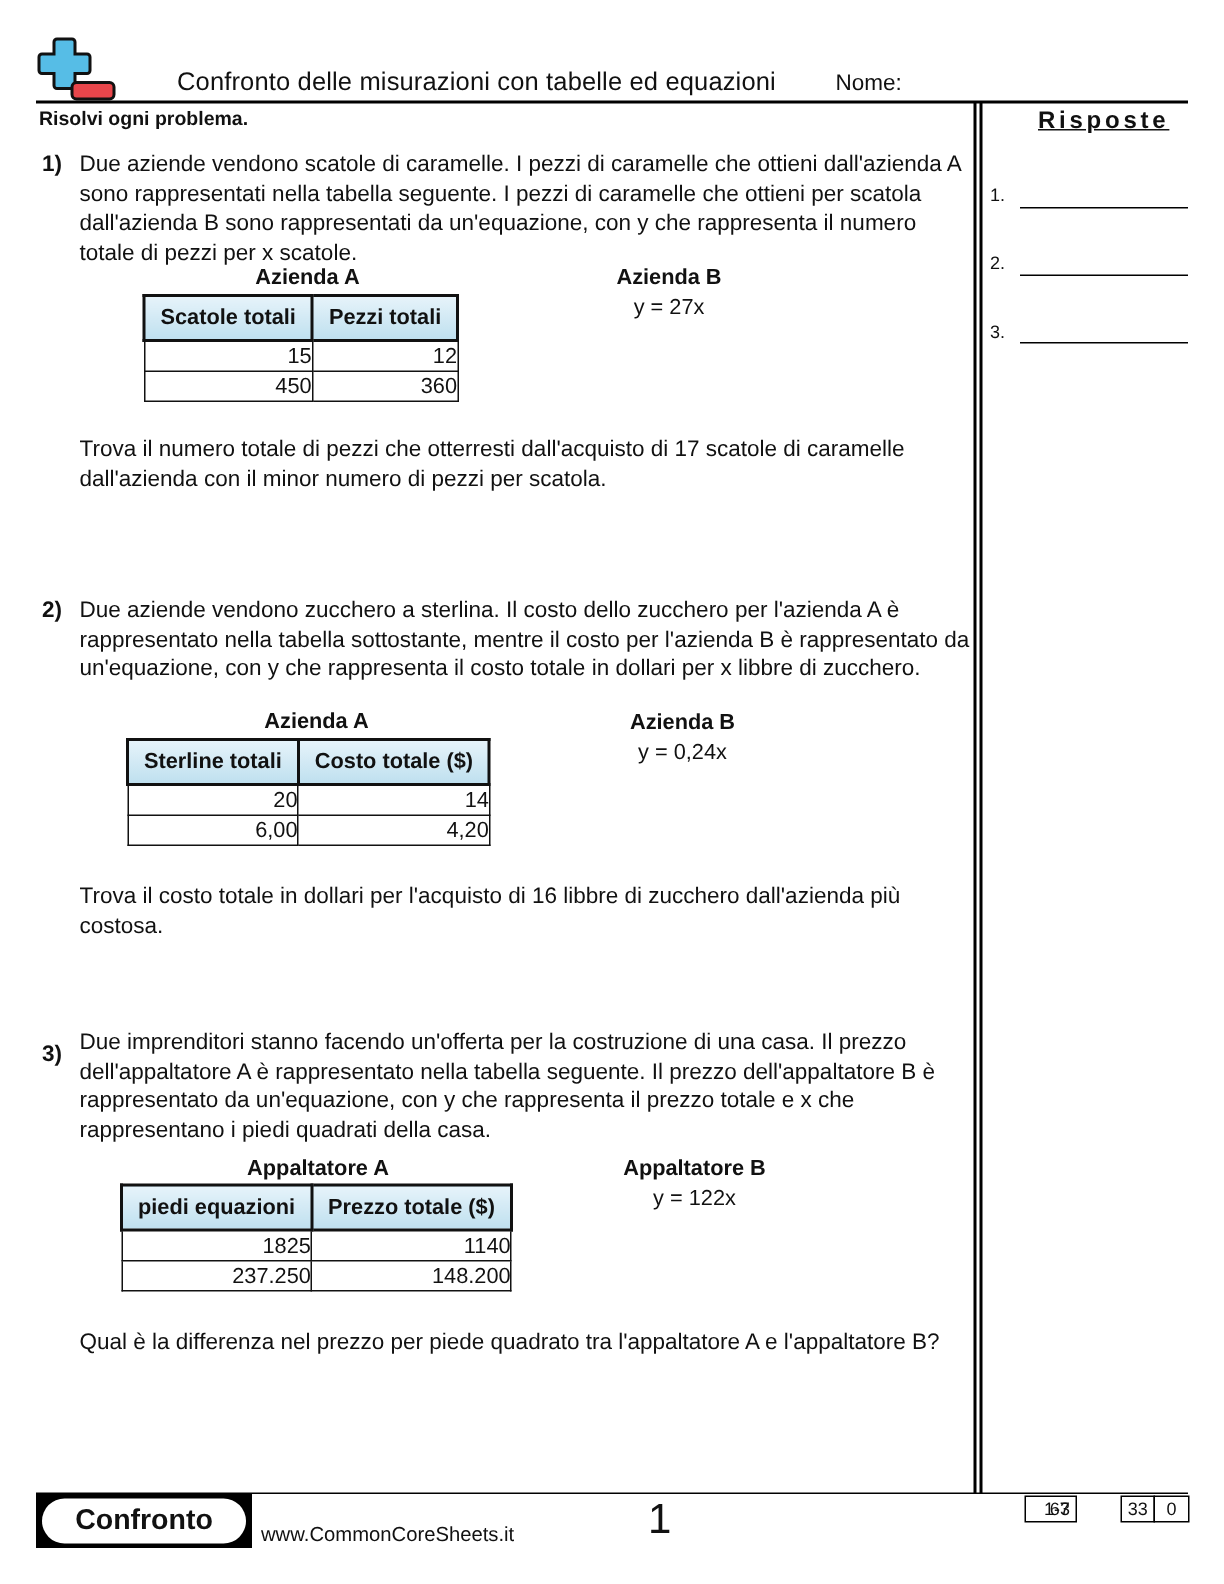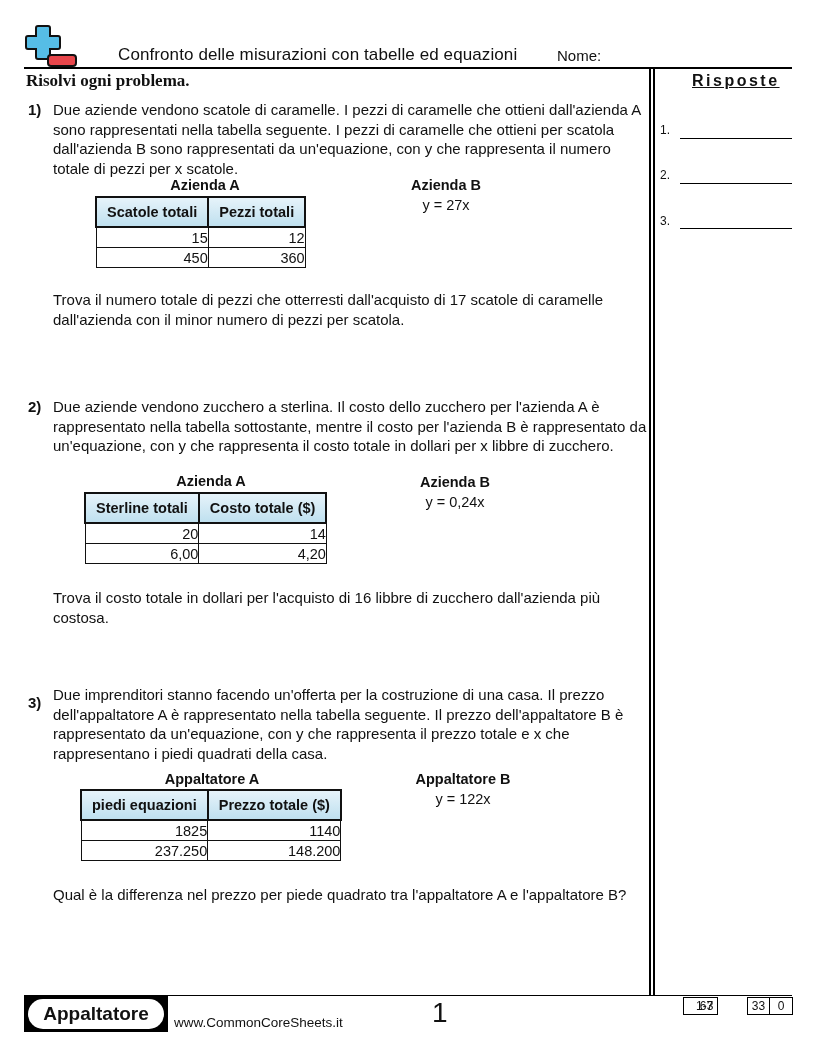--- a/index.html
+++ b/index.html
@@ -10,21 +10,21 @@
   
   .logo { left: 24px; top: 24px; width: 56px; height: 44px; }
   .title { left: 118px; top: 45px; font-size: 17px; letter-spacing: 0.1px; white-space: nowrap; }
   .name-label { left: 557px; top: 47px; font-size: 15px; }
   .header-rule { left: 24px; top: 67px; width: 768px; height: 2px; background: #000; }
 
   
   .divider-a { left: 649px; top: 68px; width: 2px; height: 928px; background: #000; }
   .divider-b { left: 653px; top: 68px; width: 2px; height: 928px; background: #000; }
 
-  .instructions { left: 26px; top: 71px; font-size: 17px; font-weight: bold; font-family: Liberation Serif, serif; }
+  .instructions { left: 26px; top: 71px; font-size: 13px; font-weight: bold; }
 
   
   .answers-title { left: 692px; top: 72px; font-size: 16px; font-weight: bold; letter-spacing: 2.5px; text-decoration: underline; }
   .ans-num { font-size: 12px; }
   .ans-line { height: 1px; background: #000; width: 112px; }
 
   
   .pnum { font-size: 15px; font-weight: bold; }
   .ptext { font-size: 15px; line-height: 19.5px; width: 595px; }
   .question { font-size: 15px; line-height: 20px; width: 595px; }
@@ -135,19 +135,19 @@
     <td>148.200</td>
   </tr>
 </tbody>
   </table>
 <div class="abs bcap" style="left:403px; top:771px; width:120px;">Appaltatore B</div>
 <div class="abs beq" style="left:403px; top:791px; width:120px;">y = 122x</div>
 <div class="abs question" style="left:53px; top:885px;">Qual è la differenza nel prezzo per piede quadrato tra l'appaltatore A e l'appaltatore B?</div>
 
 <div class="abs footer-rule"></div>
 <div class="abs brand-box"></div>
-<div class="abs brand-pill">Appaltatore</div>
+<div class="abs brand-pill">Confronto</div>
 <div class="abs site">www.CommonCoreSheets.it</div>
 <div class="abs page-num">1</div>
 <div class="abs range">1-3</div>
 <div class="abs score-box" style="left:683px; width:21px;padding-left:12px;">67</div>
 <div class="abs score-box" style="left:747px; width:21px;">33</div>
 <div class="abs score-box" style="left:769px; width:22px;">0</div>
 
 </body></html>

